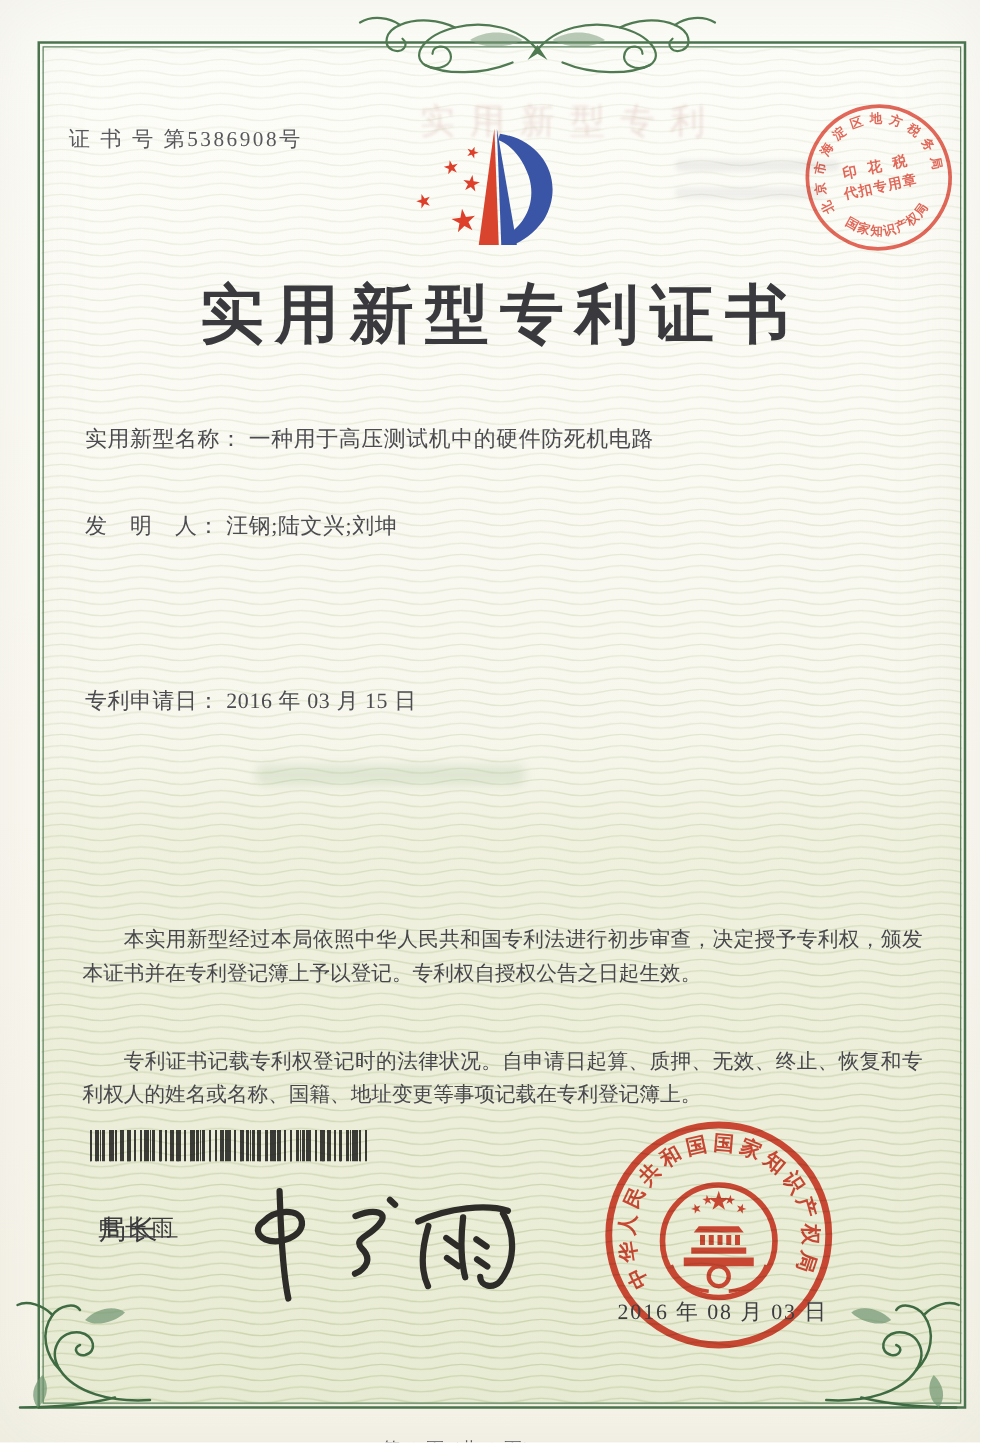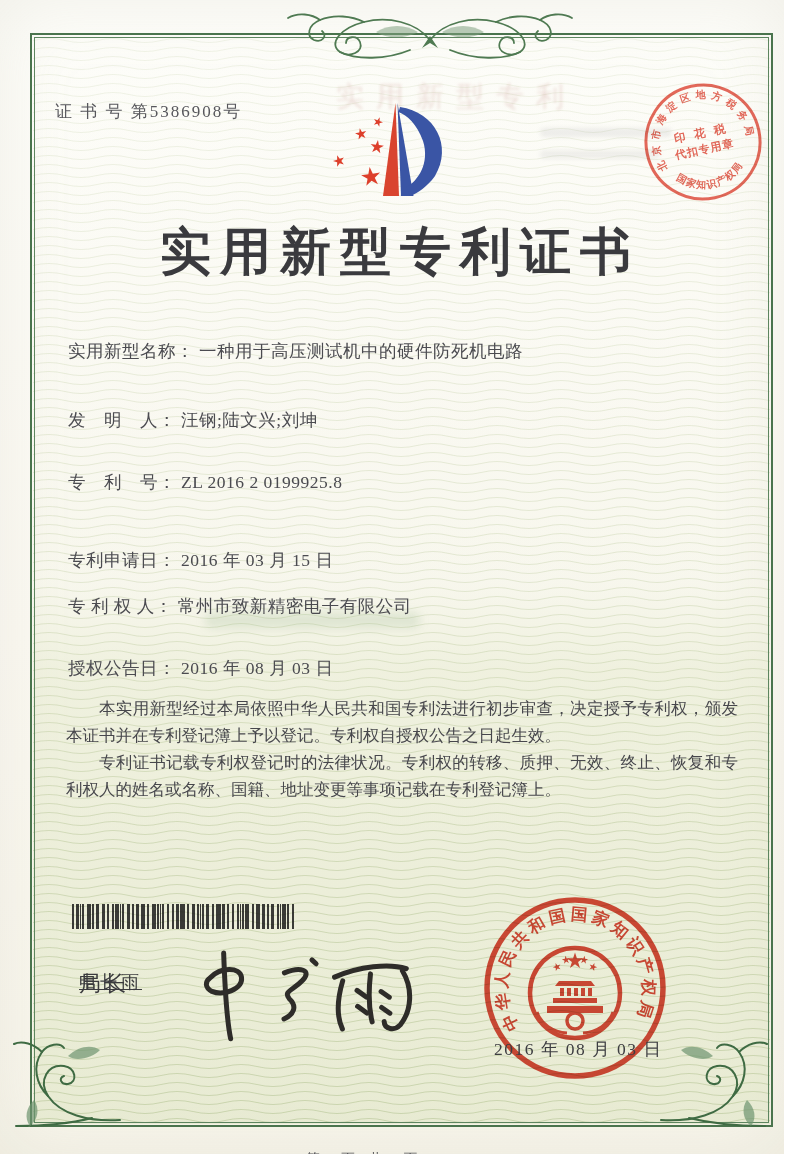--- a/index.html
+++ b/index.html
@@ -43,21 +43,21 @@
   }
   .row { position:absolute; left:68px; z-index:3; font-size:17.5px; color:#4b4b50; letter-spacing:0.5px; white-space:nowrap; }
   .row .val { margin-left:5px; }
   .r0{top:339px} .r1{top:408px} .r2{top:470px} .r3{top:548px} .r4{top:594px} .r5{top:656px}
 
   .body-text {
     position:absolute; left:66px; top:695px; width:672px; z-index:3;
     font-size:16.5px; line-height:27px; color:#47474c;
     text-align:justify;
   }
-  .body-text p { text-indent:2em; }
+  .body-text p { text-indent:2em;margin-top:43px; }
 
   .barcode {
     position:absolute; left:72px; top:904px; width:222px; height:25px; z-index:3;
     background-image:
       repeating-linear-gradient(90deg,#141414 0 2px,transparent 2px 5px),
       repeating-linear-gradient(90deg,#141414 0 1px,transparent 1px 8px),
       repeating-linear-gradient(90deg,transparent 0 4px,#141414 4px 6px,transparent 6px 13px);
     opacity:0.82;
   }
   .director-title { position:absolute; left:79px; top:969px; z-index:3; font-size:22px; letter-spacing:3px; color:#3b3b3e; }
@@ -180,36 +180,27 @@
   </svg>
 
   <div class="title">实用新型专利证书</div>
 
   <div class="row r0">
     <span class="lbl">实用新型名称：</span><span class="val">一种用于高压测试机中的硬件防死机电路</span>
   </div>
   <div class="row r1">
     <span class="lbl">发　明　人：</span><span class="val">汪钢;陆文兴;刘坤</span>
   </div>
-  <div class="row r2">
-    <span class="lbl">专　利　号：</span><span class="val">ZL 2016 2 0199925.8</span>
-  </div>
   <div class="row r3">
     <span class="lbl">专利申请日：</span><span class="val">2016 年 03 月 15 日</span>
   </div>
-  <div class="row r4">
-    <span class="lbl">专 利 权 人：</span><span class="val">常州市致新精密电子有限公司</span>
-  </div>
-  <div class="row r5">
-    <span class="lbl">授权公告日：</span><span class="val">2016 年 08 月 03 日</span>
-  </div>
 
   <div class="body-text">
     <p>本实用新型经过本局依照中华人民共和国专利法进行初步审查，决定授予专利权，颁发本证书并在专利登记簿上予以登记。专利权自授权公告之日起生效。</p>
-    <p>专利证书记载专利权登记时的法律状况。专利权的转移、质押、无效、终止、恢复和专利权人的姓名或名称、国籍、地址变更等事项记载在专利登记簿上。</p>
+    <p>专利证书记载专利权登记时的法律状况。自申请日起算、质押、无效、终止、恢复和专利权人的姓名或名称、国籍、地址变更等事项记载在专利登记簿上。</p>
   </div>
 
   <div class="barcode"></div>
 
   <div class="director-title">局长</div>
   <div class="director-name">申长雨</div>
 
   <svg class="signature" width="250" height="105" viewBox="0 0 250 105" aria-hidden="true">
     <g stroke="#2e2c29" stroke-width="5" fill="none" stroke-linecap="round" stroke-linejoin="round" transform="rotate(-2 125 52)">
       <path d="M26,36 C36,26 56,26 57,37 C58,49 38,55 27,50 C20,46 20,40 26,36"></path>

